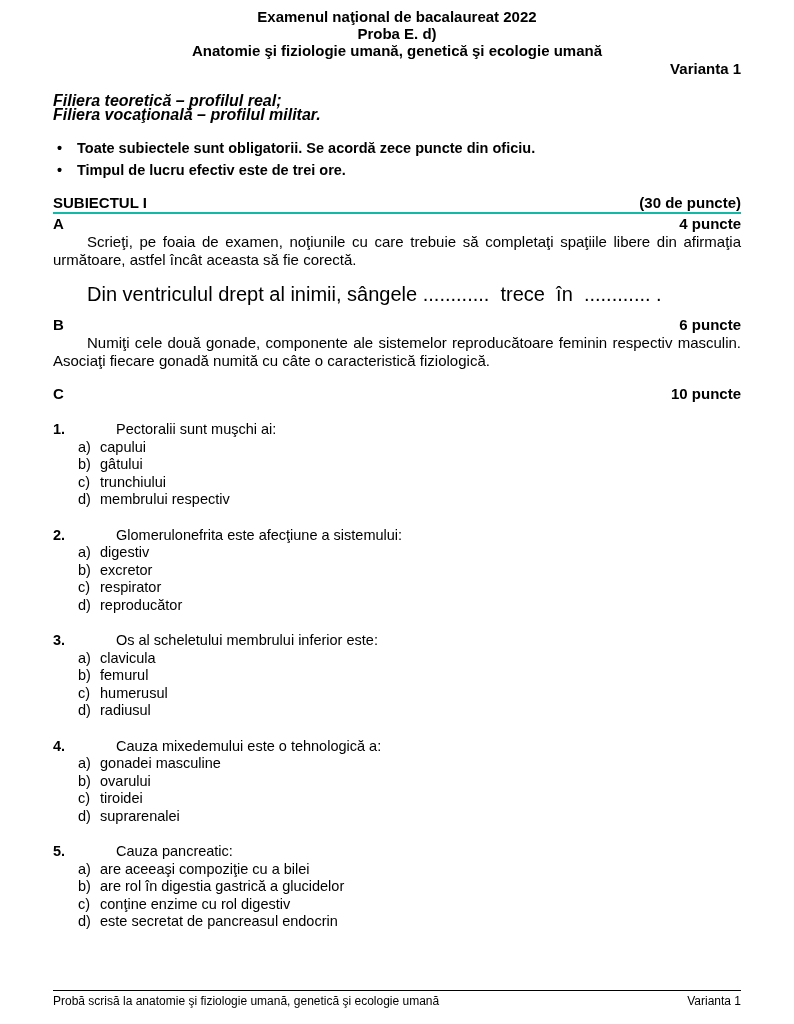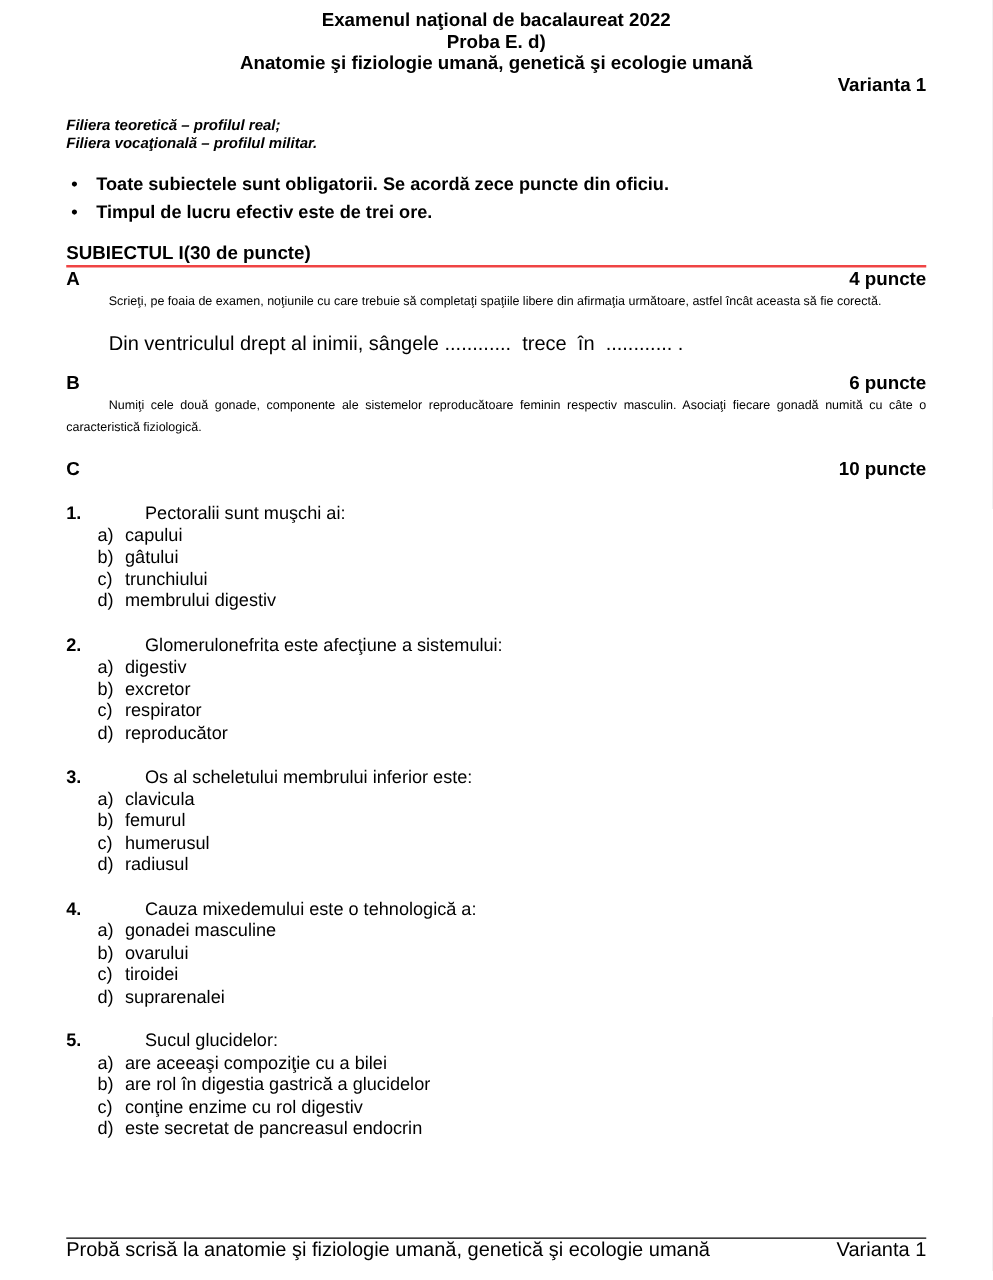--- a/index.html
+++ b/index.html
@@ -27,61 +27,61 @@
   }
   .variant-row {
     text-align: right;
     font-weight: 700;
     font-size: 15px;
     line-height: 17px;
     margin-top: 1px;
   }
   .filiera {
     margin-top: 17px;
-    font-size: 12px;
+    font-size: 16px;
     line-height: 13.5px;
     font-weight: 700;
     font-style: italic;
   }
   .notes {
     margin-top: 16px;
     font-weight: 700;
     font-size: 14.5px;
     line-height: 22px;
   }
   .note-item { display: flex; }
   .bullet { width: 20px; text-align: left; padding-left: 4px; }
   .subject-row {
     margin-top: 13px;
     display: flex;
-    justify-content: flex-start;
-    font-weight: 700;
-    font-size: 15px;
-    line-height: 18px;
-    border-bottom: 2px solid #ef4444;
+    justify-content: space-between;
+    font-weight: 700;
+    font-size: 15px;
+    line-height: 18px;
+    border-bottom: 2px solid #14b8a6;
     padding-bottom: 0px;
   }
   .sec-head {
     display: flex;
     justify-content: space-between;
     font-weight: 700;
     font-size: 15px;
     line-height: 18px;
     margin-top: 1px;
   }
   .para {
-    font-size: 10px;
+    font-size: 15px;
     line-height: 18px;
     text-align: justify;
     text-indent: 34px;
   }
   .statement {
     margin-top: 16px;
     margin-left: 34px;
-    font-size: 16px;
+    font-size: 20px;
     line-height: 18px;
     white-space: pre-wrap;
   }
   .gap-b { margin-top: 13px; }
   .gap-c { margin-top: 15px; }
   .question {
     margin-top: 18px;
     font-size: 14.5px;
     line-height: 17.5px;
   }
@@ -93,21 +93,21 @@
   .questions-wrap { }
   .footer {
     position: absolute;
     left: 53px;
     right: 53px;
     top: 990px;
     border-top: 1.5px solid #000;
     padding-top: 3px;
     display: flex;
     justify-content: space-between;
-    font-size: 16px;
+    font-size: 12px;
     line-height: 14px;
   }
 </style>
 </head>
 <body>
 
 <div class="page">
 
   <div class="doc-header">
     <div>Examenul naţional de bacalaureat 2022</div>
@@ -170,21 +170,21 @@
       <div class="opt">
         <span class="opt-letter">b)</span>
         <span>gâtului</span>
       </div>
       <div class="opt">
         <span class="opt-letter">c)</span>
         <span>trunchiului</span>
       </div>
       <div class="opt">
         <span class="opt-letter">d)</span>
-        <span>membrului digestiv</span>
+        <span>membrului respectiv</span>
       </div>
     </div>
 
     <div class="question">
       <div class="q-line">
         <span class="q-num">2.</span>
         <span class="q-text">Glomerulonefrita este afecţiune a sistemului:</span>
       </div>
       <div class="opt">
         <span class="opt-letter">a)</span>
@@ -246,21 +246,21 @@
       </div>
       <div class="opt">
         <span class="opt-letter">d)</span>
         <span>suprarenalei</span>
       </div>
     </div>
 
     <div class="question">
       <div class="q-line">
         <span class="q-num">5.</span>
-        <span class="q-text">Sucul glucidelor:</span>
+        <span class="q-text">Cauza pancreatic:</span>
       </div>
       <div class="opt">
         <span class="opt-letter">a)</span>
         <span>are aceeaşi compoziţie cu a bilei</span>
       </div>
       <div class="opt">
         <span class="opt-letter">b)</span>
         <span>are rol în digestia gastrică a glucidelor</span>
       </div>
       <div class="opt">

